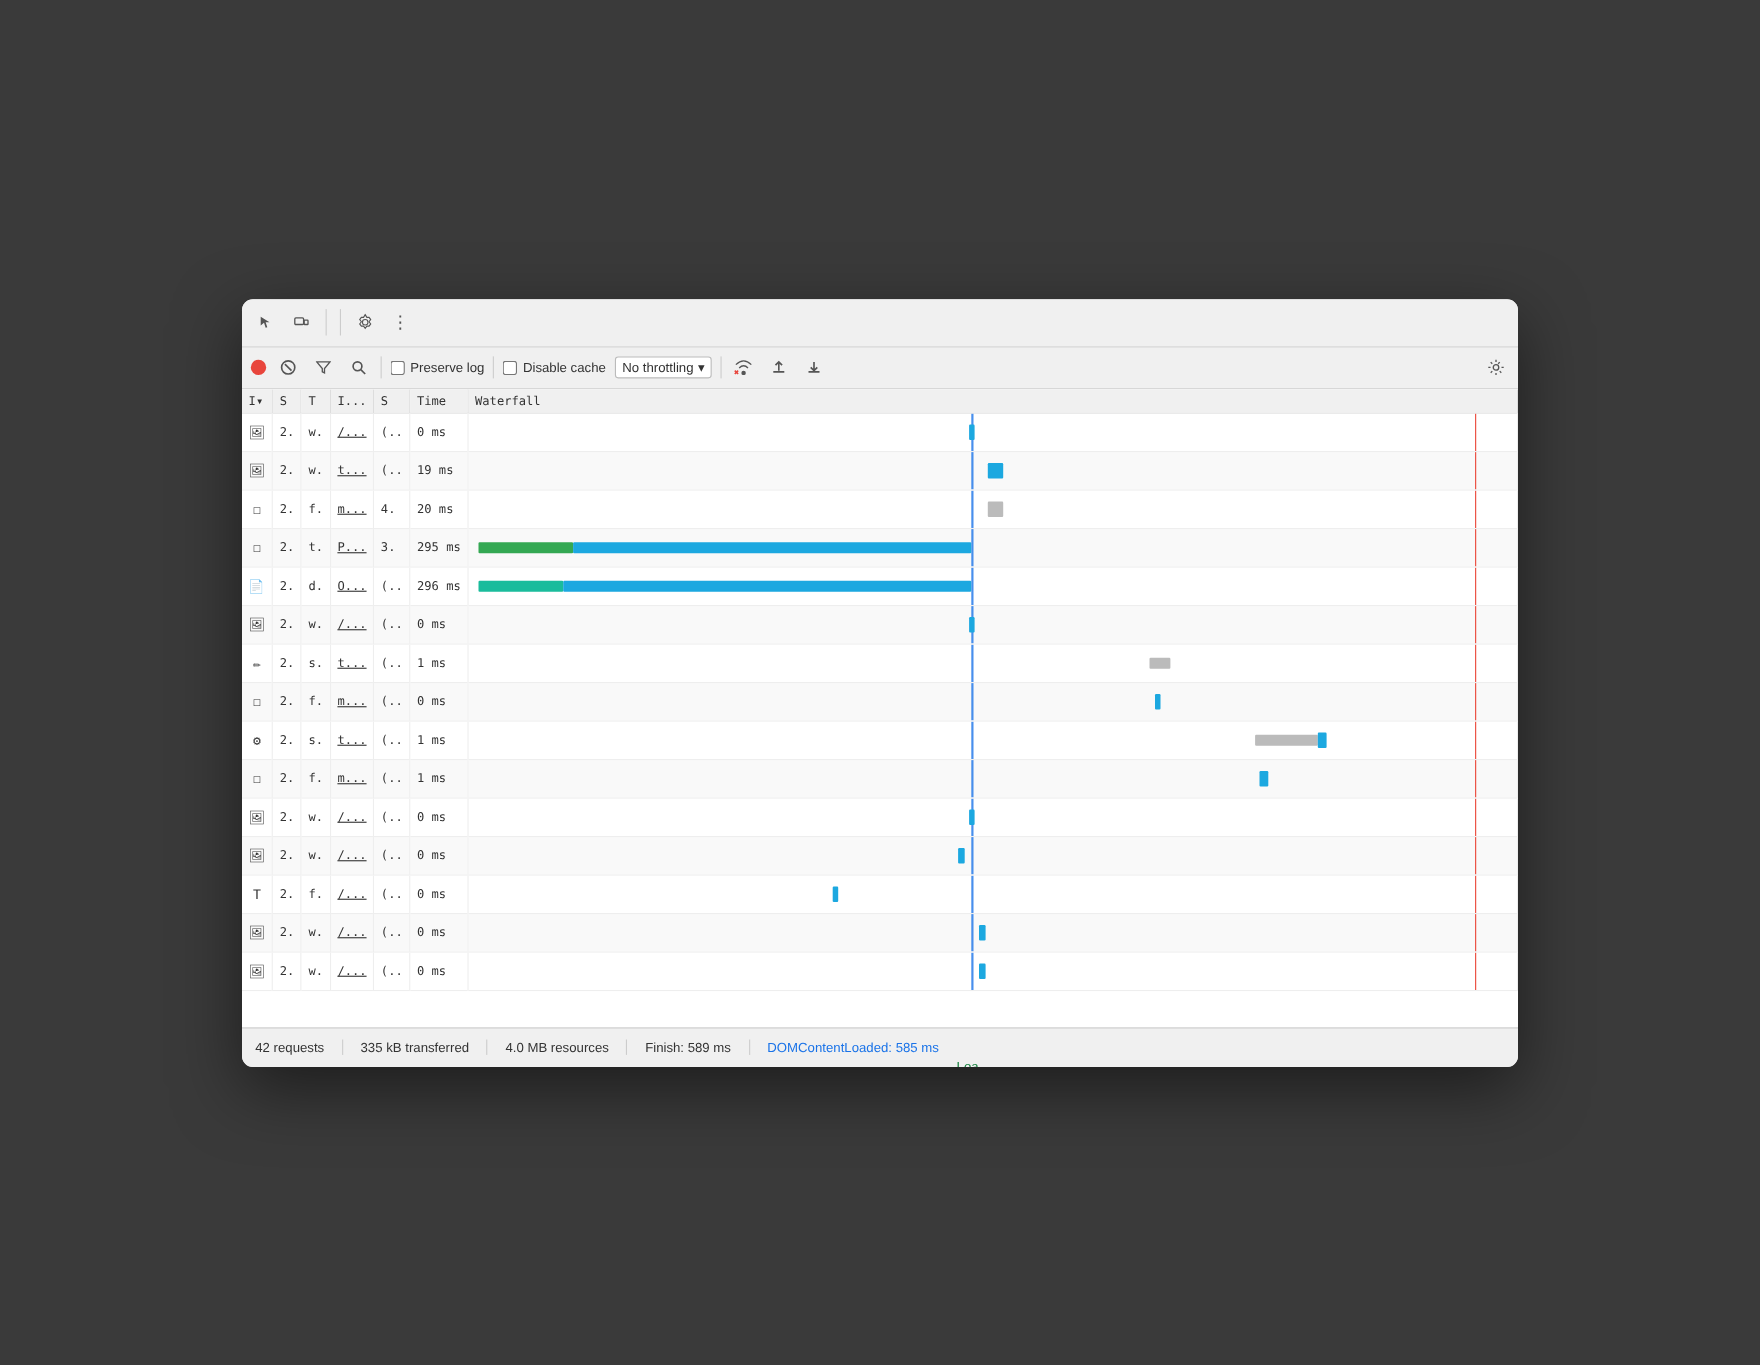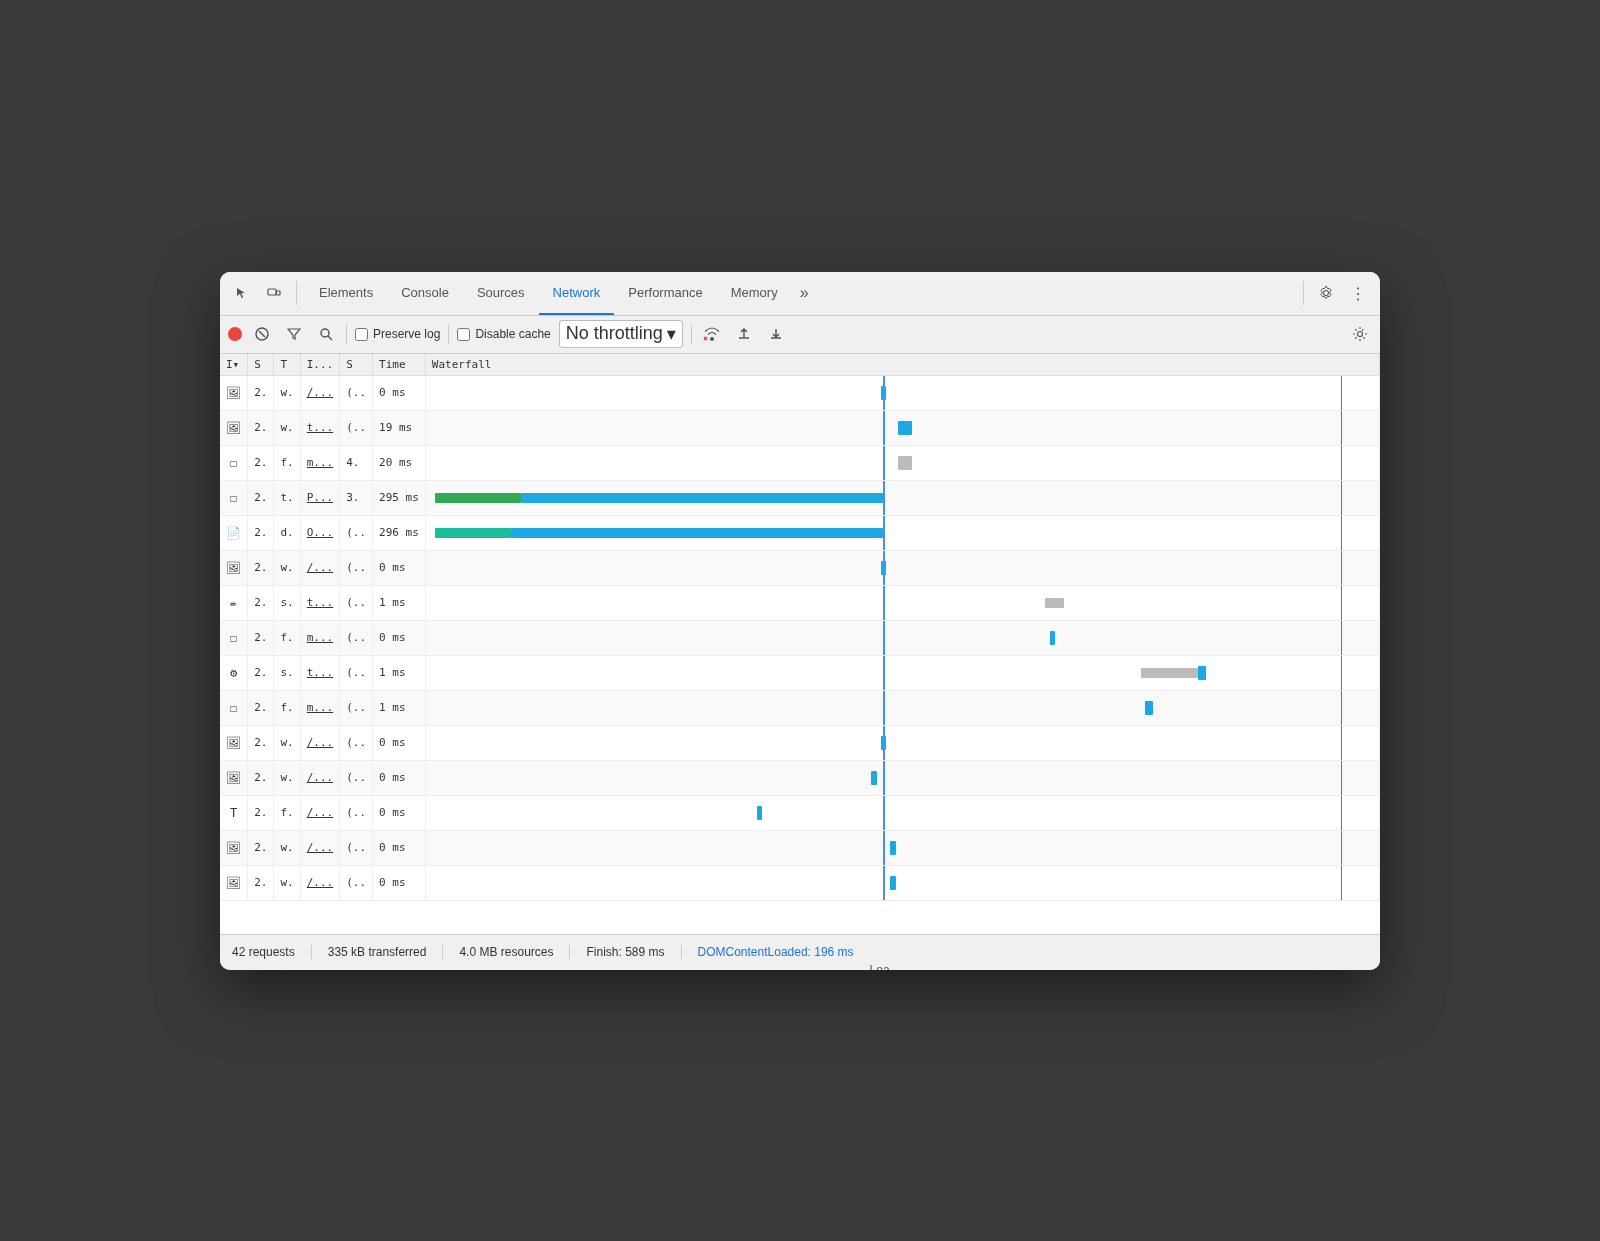--- a/index.html
+++ b/index.html
@@ -141,23 +141,23 @@
       align-items: center;
       gap: 5px;
       font-size: 12px;
       color: #333;
       cursor: pointer;
       white-space: nowrap;
     }
     .checkbox-label input { cursor: pointer; }
     .throttle-select {
       display: flex;
-      align-items: flex-start;
+      align-items: center;
       gap: 4px;
-      font-size: 18px;
+      font-size: 12px;
       color: #333;
       cursor: pointer;
       border: 1px solid #bbb;
       border-radius: 3px;
       padding: 2px 6px;
       background: white;
     }
     .network-toolbar-separator {
       width: 1px;
       height: 20px;
@@ -288,41 +288,20 @@
         <path d="M2 2L2 10L5 7.5L6.5 12L8 11.5L6.5 7L10 7Z" fill="#555"></path>
       </svg>
     </button>
     <button class="toolbar-btn">
       <svg width="14" height="14" viewBox="0 0 14 14">
         <rect x="1" y="3" width="8" height="6" rx="1" fill="none" stroke="#555" stroke-width="1.2"></rect>
         <rect x="9.5" y="5" width="3.5" height="4" rx="0.5" fill="none" stroke="#555" stroke-width="1.2"></rect>
       </svg>
     </button>
     <div class="toolbar-separator"></div>
-    <div class="tab-nav">
-      <div class="tab-item">
-        <span>Elements</span>
-      </div>
-      <div class="tab-item">
-        <span>Console</span>
-      </div>
-      <div class="tab-item">
-        <span>Sources</span>
-      </div>
-      <div class="tab-item active">
-        <span>Network</span>
-      </div>
-      <div class="tab-item">
-        <span>Performance</span>
-      </div>
-      <div class="tab-item">
-        <span>Memory</span>
-      </div>
-      <div class="tab-more">»</div>
-    </div>
     <div class="toolbar-right">
       <div class="toolbar-separator"></div>
       <button class="toolbar-btn">
         <svg width="16" height="16" viewBox="0 0 16 16">
           <path d="M8 5a3 3 0 100 6 3 3 0 000-6zm0 1a2 2 0 110 4 2 2 0 010-4z" fill="#555"></path>
           <path d="M8 1L9.5 3.5h2L13 5.5l-1.5 2 1.5 2-1.5 2h-2L8 13.5 6.5 11.5h-2L3 9.5l1.5-2L3 5.5l1.5-2h2z" fill="none" stroke="#555" stroke-width="1"></path>
         </svg>
       </button>
       <button class="toolbar-btn">
         <span style="font-size:16px;color:#555">⋮</span>
@@ -639,16 +618,16 @@
           </tr>
         </tbody>
     </table>
   </div>
 
   <div class="status-bar">
     <span class="status-item">42 requests</span>
     <span class="status-item">335 kB transferred</span>
     <span class="status-item">4.0 MB resources</span>
     <span class="status-item">Finish: 589 ms</span>
-    <span class="status-dom">DOMContentLoaded: 196 ms</span>
+    <span class="status-dom">DOMContentLoaded: 585 ms</span>
     <span class="status-load" style="padding-left:16px;">Loa</span>
   </div>
 </div>
 
 </body></html>

